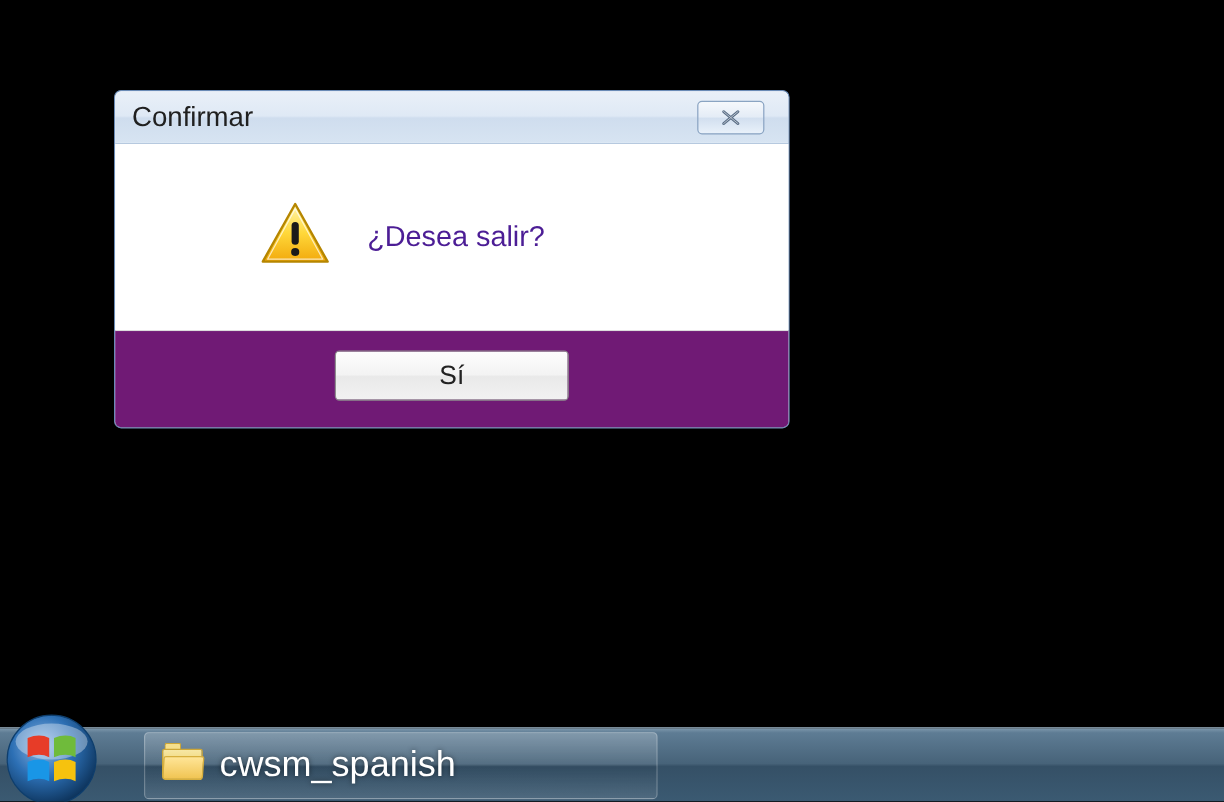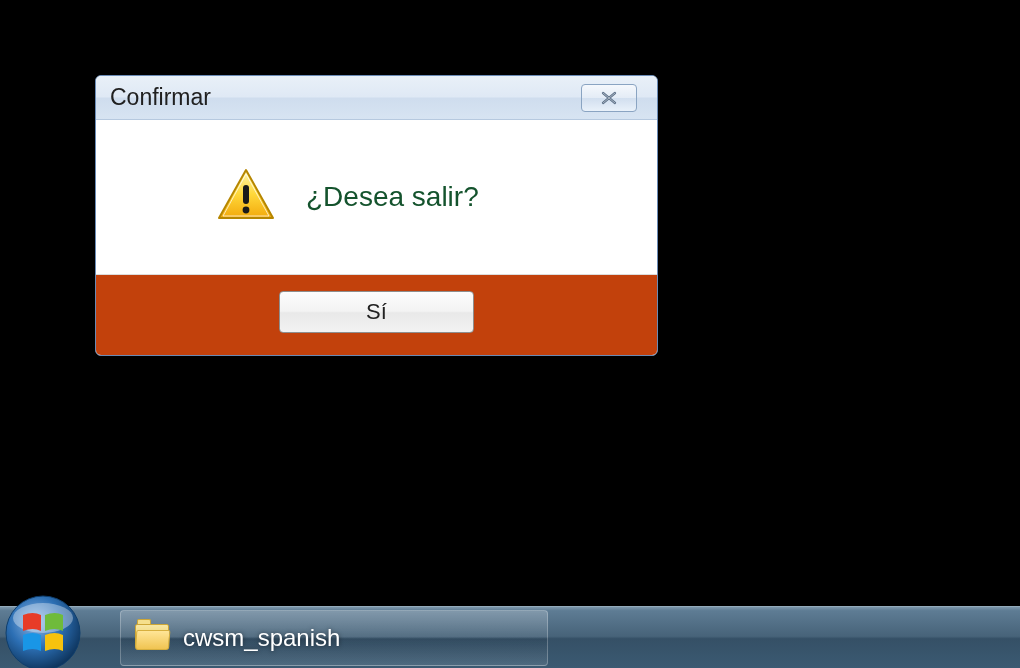--- a/index.html
+++ b/index.html
@@ -52,26 +52,26 @@
 
   .content-area {
     background: #fff;
     padding: 48px 20px 48px 120px;
     display: flex;
     align-items: center;
     gap: 30px;
   }
   .warning-icon { flex: 0 0 auto; }
   .message {
-    font-size: 28px;
-    color: #14532d;
+    font-size: 24px;
+    color: #4c1d95;
   }
 
   .button-row {
-    background: #c2410c;
+    background: #701a75;
     border-top: 1px solid #dcdcdc;
     padding: 16px 20px 22px 20px;
     display: flex;
     gap: 18px;
     justify-content: center;
     border-radius: 0 0 5px 5px;
     text-align: right;
   }
   .dlg-btn {
     width: 195px;
@@ -168,21 +168,21 @@
     position: absolute; left:0; top:6px;
     width: 34px; height: 20px;
     background: linear-gradient(to bottom, #ffe597, #f0c452);
     border: 1px solid #d7af3e;
     border-radius: 2px 2px 3px 3px;
     transform: skewX(-4deg);
     transform-origin: bottom left;
   }
   .task-label {
     color: #fff;
-    font-size: 24px;
+    font-size: 30px;
     text-shadow: 0 0 4px rgba(0,0,0,0.5);
     white-space: nowrap;
   }
 </style>
 </head>
 <body>
 
 <div class="dialog">
   <div class="titlebar">
     <span class="titlebar-title">Confirmar</span>

